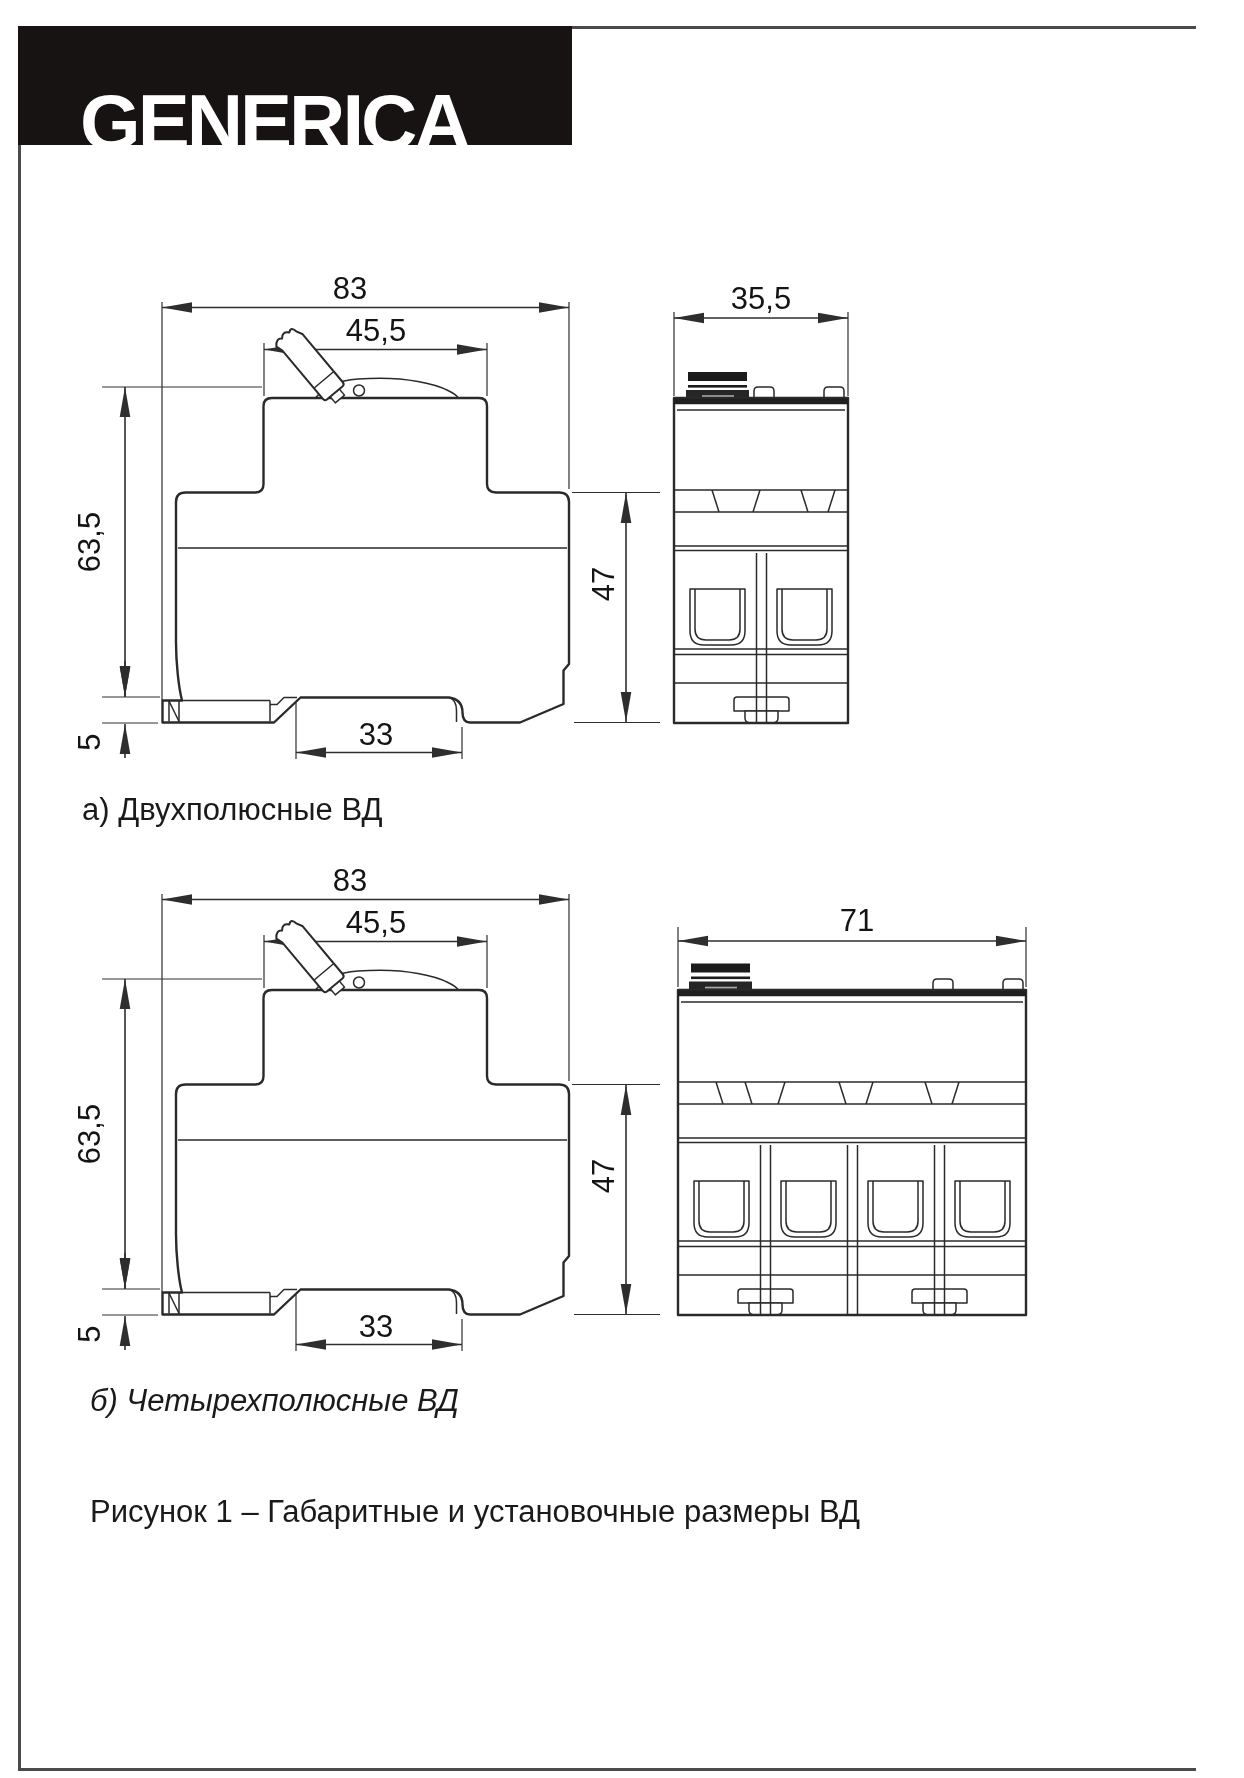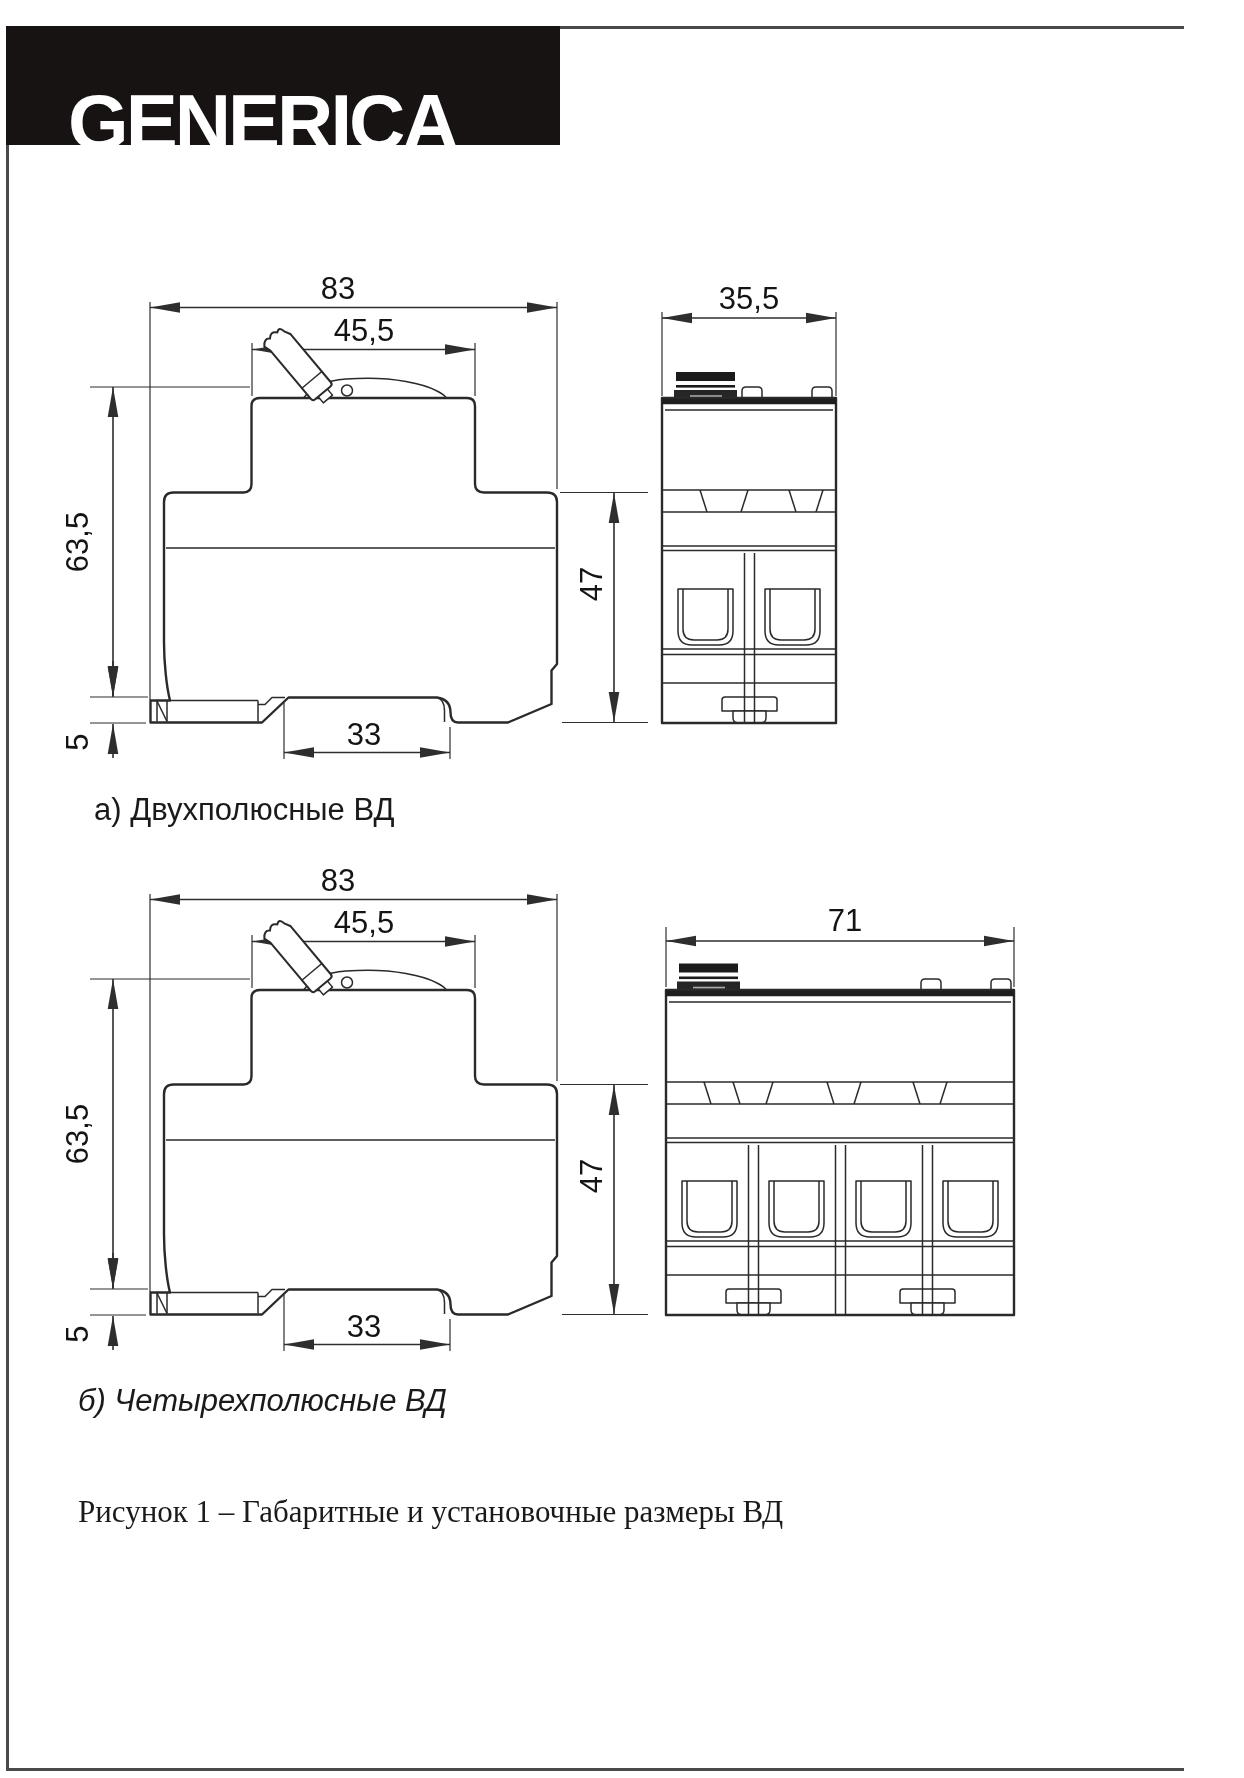--- a/index.html
+++ b/index.html
@@ -1,27 +1,27 @@
 <!DOCTYPE html>
 <html><head>
 <meta charset="utf-8">
 <style>
   html,body{margin:0;padding:0;background:#ffffff;}
   .page{position:relative;width:1184px;height:1778px;background:#fff;overflow:hidden;
-        font-family:"Liberation Sans",sans-serif;}
+        font-family:"Liberation Sans",sans-serif;margin-left:12px;}
   .frame{position:absolute;left:6px;top:26px;width:1232px;height:1745px;
          border:3px solid #4a4a4a;box-sizing:border-box;}
   .logo{position:absolute;left:6px;top:26px;width:554px;height:119px;background:#171313;}
   .logo-text{position:absolute;left:62px;bottom:-16px;line-height:1;font-size:78px;
              font-weight:bold;color:#ffffff;letter-spacing:-3px;white-space:nowrap;}
   .drawing{position:absolute;left:0;top:0;width:1244px;height:1778px;}
   .caption{position:absolute;font-size:31px;color:#1a1a1a;white-space:nowrap;}
-  #cap-a{left:94px;top:792px;}
+  #cap-a{left:70px;top:792px;}
   #cap-b{left:78px;top:1383px;font-style:italic;}
-  #fig-cap{left:78px;top:1494px;font-family:Liberation Serif, serif;}
+  #fig-cap{left:78px;top:1494px;}
   
   .out{fill:#ffffff;stroke:#2a2a2a;stroke-width:2.4;stroke-linejoin:round;}
   .thin{fill:none;stroke:#2a2a2a;stroke-width:1.5;stroke-linejoin:round;}
   .thinf{fill:#ffffff;stroke:#2a2a2a;stroke-width:1.5;stroke-linejoin:round;}
   .dim{stroke:#2e2e2e;stroke-width:1.6;fill:none;}
   .ext{stroke:#2e2e2e;stroke-width:1.2;fill:none;}
   .thick{stroke:#1f1f1f;stroke-width:5.5;fill:none;}
   .dimtxt{font-family:"Liberation Sans",sans-serif;font-size:31px;fill:#141414;}
 </style>
 </head>

